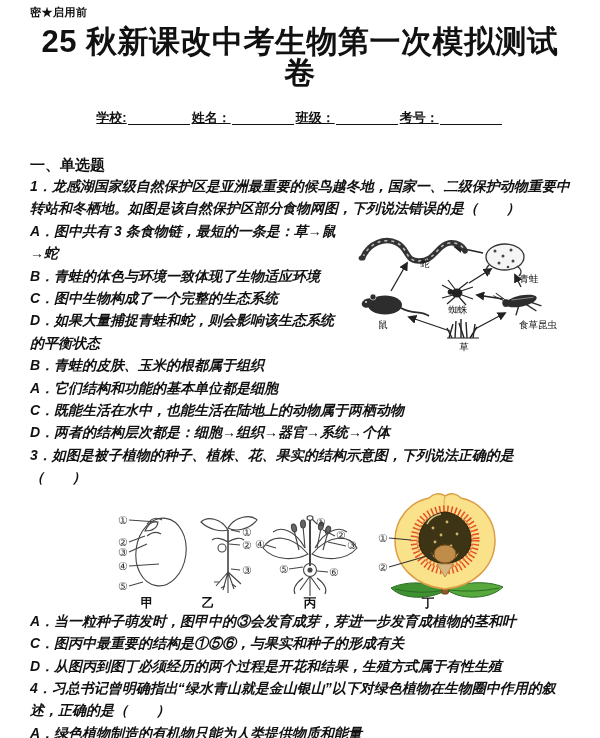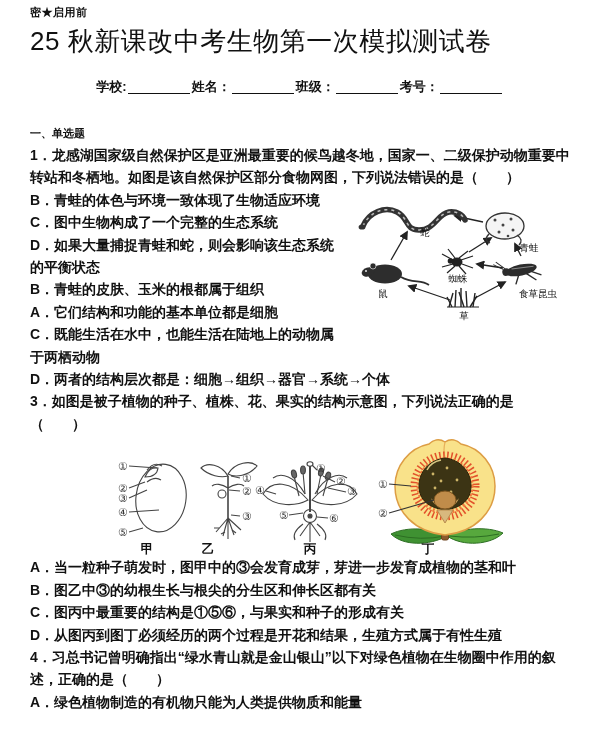--- a/index.html
+++ b/index.html
@@ -1,24 +1,24 @@
 <!DOCTYPE html>
 <html><head>
 <meta charset="utf-8">
 <style>
   html,body{margin:0;padding:0;background:#fff;}
   body{width:600px;height:738px;overflow:hidden;font-family:"Liberation Sans",sans-serif;color:#111;}
   .page{position:relative;width:600px;height:564px;box-sizing:border-box;padding:0 30px;background:#fff;}
   .secrecy{padding-top:5px;font-size:11px;font-weight:700;letter-spacing:0.5px;}
-  .title{margin:6px 0 0;font-size:26px;line-height:31px;font-weight:400;letter-spacing:0.5px;}
-  .form-line{margin-top:22px;display:flex;justify-content:center;align-items:flex-end;font-size:13px;font-weight:700;line-height:16px;}
+  .title{margin:6px 0 0;text-align:center;font-size:31px;line-height:31px;font-weight:700;letter-spacing:0.5px;}
+  .form-line{margin-top:22px;display:flex;justify-content:center;align-items:flex-end;font-size:13px;font-weight:700;line-height:16px;text-decoration:underline;}
   .form-item{display:flex;align-items:flex-end;}
   .blank{display:inline-block;width:62px;height:14px;border-bottom:1.4px solid #111;margin:0 2px 1px 1px;}
-  .heading{margin:28px 0 0;font-size:11px;font-weight:700;line-height:21px;}
-  .line{margin:0;font-size:14px;line-height:22.4px;font-weight:700;}
+  .heading{margin:28px 0 0;font-size:15px;font-weight:700;line-height:21px;}
+  .line{margin:0;font-size:14px;line-height:22.4px;font-weight:700;font-style:italic;}
   .content{overflow:visible;}
   .foodweb-wrap{float:right;width:225px;height:132px;margin:3px 0 0 4px;}
   .plantfig-wrap{clear:both;width:410px;height:120px;margin:1px 0 0 65px;}
   svg text{font-family:"Liberation Sans",sans-serif;}
   .fw-label{font-size:9.5px;font-weight:500;fill:#111;}
   .pf-num{font-size:11px;font-weight:400;fill:#333;}
   .pf-cap{font-size:12.5px;font-weight:700;fill:#111;}
 </style>
 </head>
 <body>
@@ -134,20 +134,21 @@
           <path d="M4,8 L3,-8"></path>
             <path d="M10,8 L12,-6"></path>
           <path d="M-11,8 L-16,-2"></path>
             <path d="M7,8 L14,-3"></path>
             <path d="M1,8 L-4,-7"></path>
         </g>
         <text class="fw-label" x="119" y="127" text-anchor="middle">草</text>
       </svg>
     </div>
 
+    <p class="line">A．图中共有 3 条食物链，最短的一条是：草→鼠→蛇</p>
     <p class="line">B．青蛙的体色与环境一致体现了生物适应环境</p>
     <p class="line">C．图中生物构成了一个完整的生态系统</p>
     <p class="line">D．如果大量捕捉青蛙和蛇，则会影响该生态系统的平衡状态</p>
 
     <p class="line">B．青蛙的皮肤、玉米的根都属于组织</p>
     <p class="line">A．它们结构和功能的基本单位都是细胞</p>
     <p class="line">C．既能生活在水中，也能生活在陆地上的动物属于两栖动物</p>
     <p class="line">D．两者的结构层次都是：细胞→组织→器官→系统→个体</p>
 
     <p class="line">3．如图是被子植物的种子、植株、花、果实的结构示意图，下列说法正确的是</p>
@@ -251,21 +252,20 @@
           <path d="M294,48 L316,50" stroke="#333" stroke-width="1.1"></path>
           <path d="M294,77 L339,64" stroke="#333" stroke-width="1.1"></path>
         </g>
         <text class="pf-num" x="288" y="52" text-anchor="middle">①</text>
         <text class="pf-num" x="288" y="81" text-anchor="middle">②</text>
         <text class="pf-cap" x="333" y="117" text-anchor="middle">丁</text>
       </svg>
     </div>
 
     <p class="line">A．当一粒种子萌发时，图甲中的③会发育成芽，芽进一步发育成植物的茎和叶</p>
-    <p class="line">B．图乙中③的幼根生长与根尖的分生区和伸长区都有关</p>
     <p class="line">C．图丙中最重要的结构是①⑤⑥，与果实和种子的形成有关</p>
     <p class="line">D．从图丙到图丁必须经历的两个过程是开花和结果，生殖方式属于有性生殖</p>
 
     <p class="line">4．习总书记曾明确指出“绿水青山就是金山银山”以下对绿色植物在生物圈中作用的叙述，正确的是（　　）</p>
     <p class="line">A．绿色植物制造的有机物只能为人类提供物质和能量</p>
 
   </div>
 </div>
 
 </body></html>

